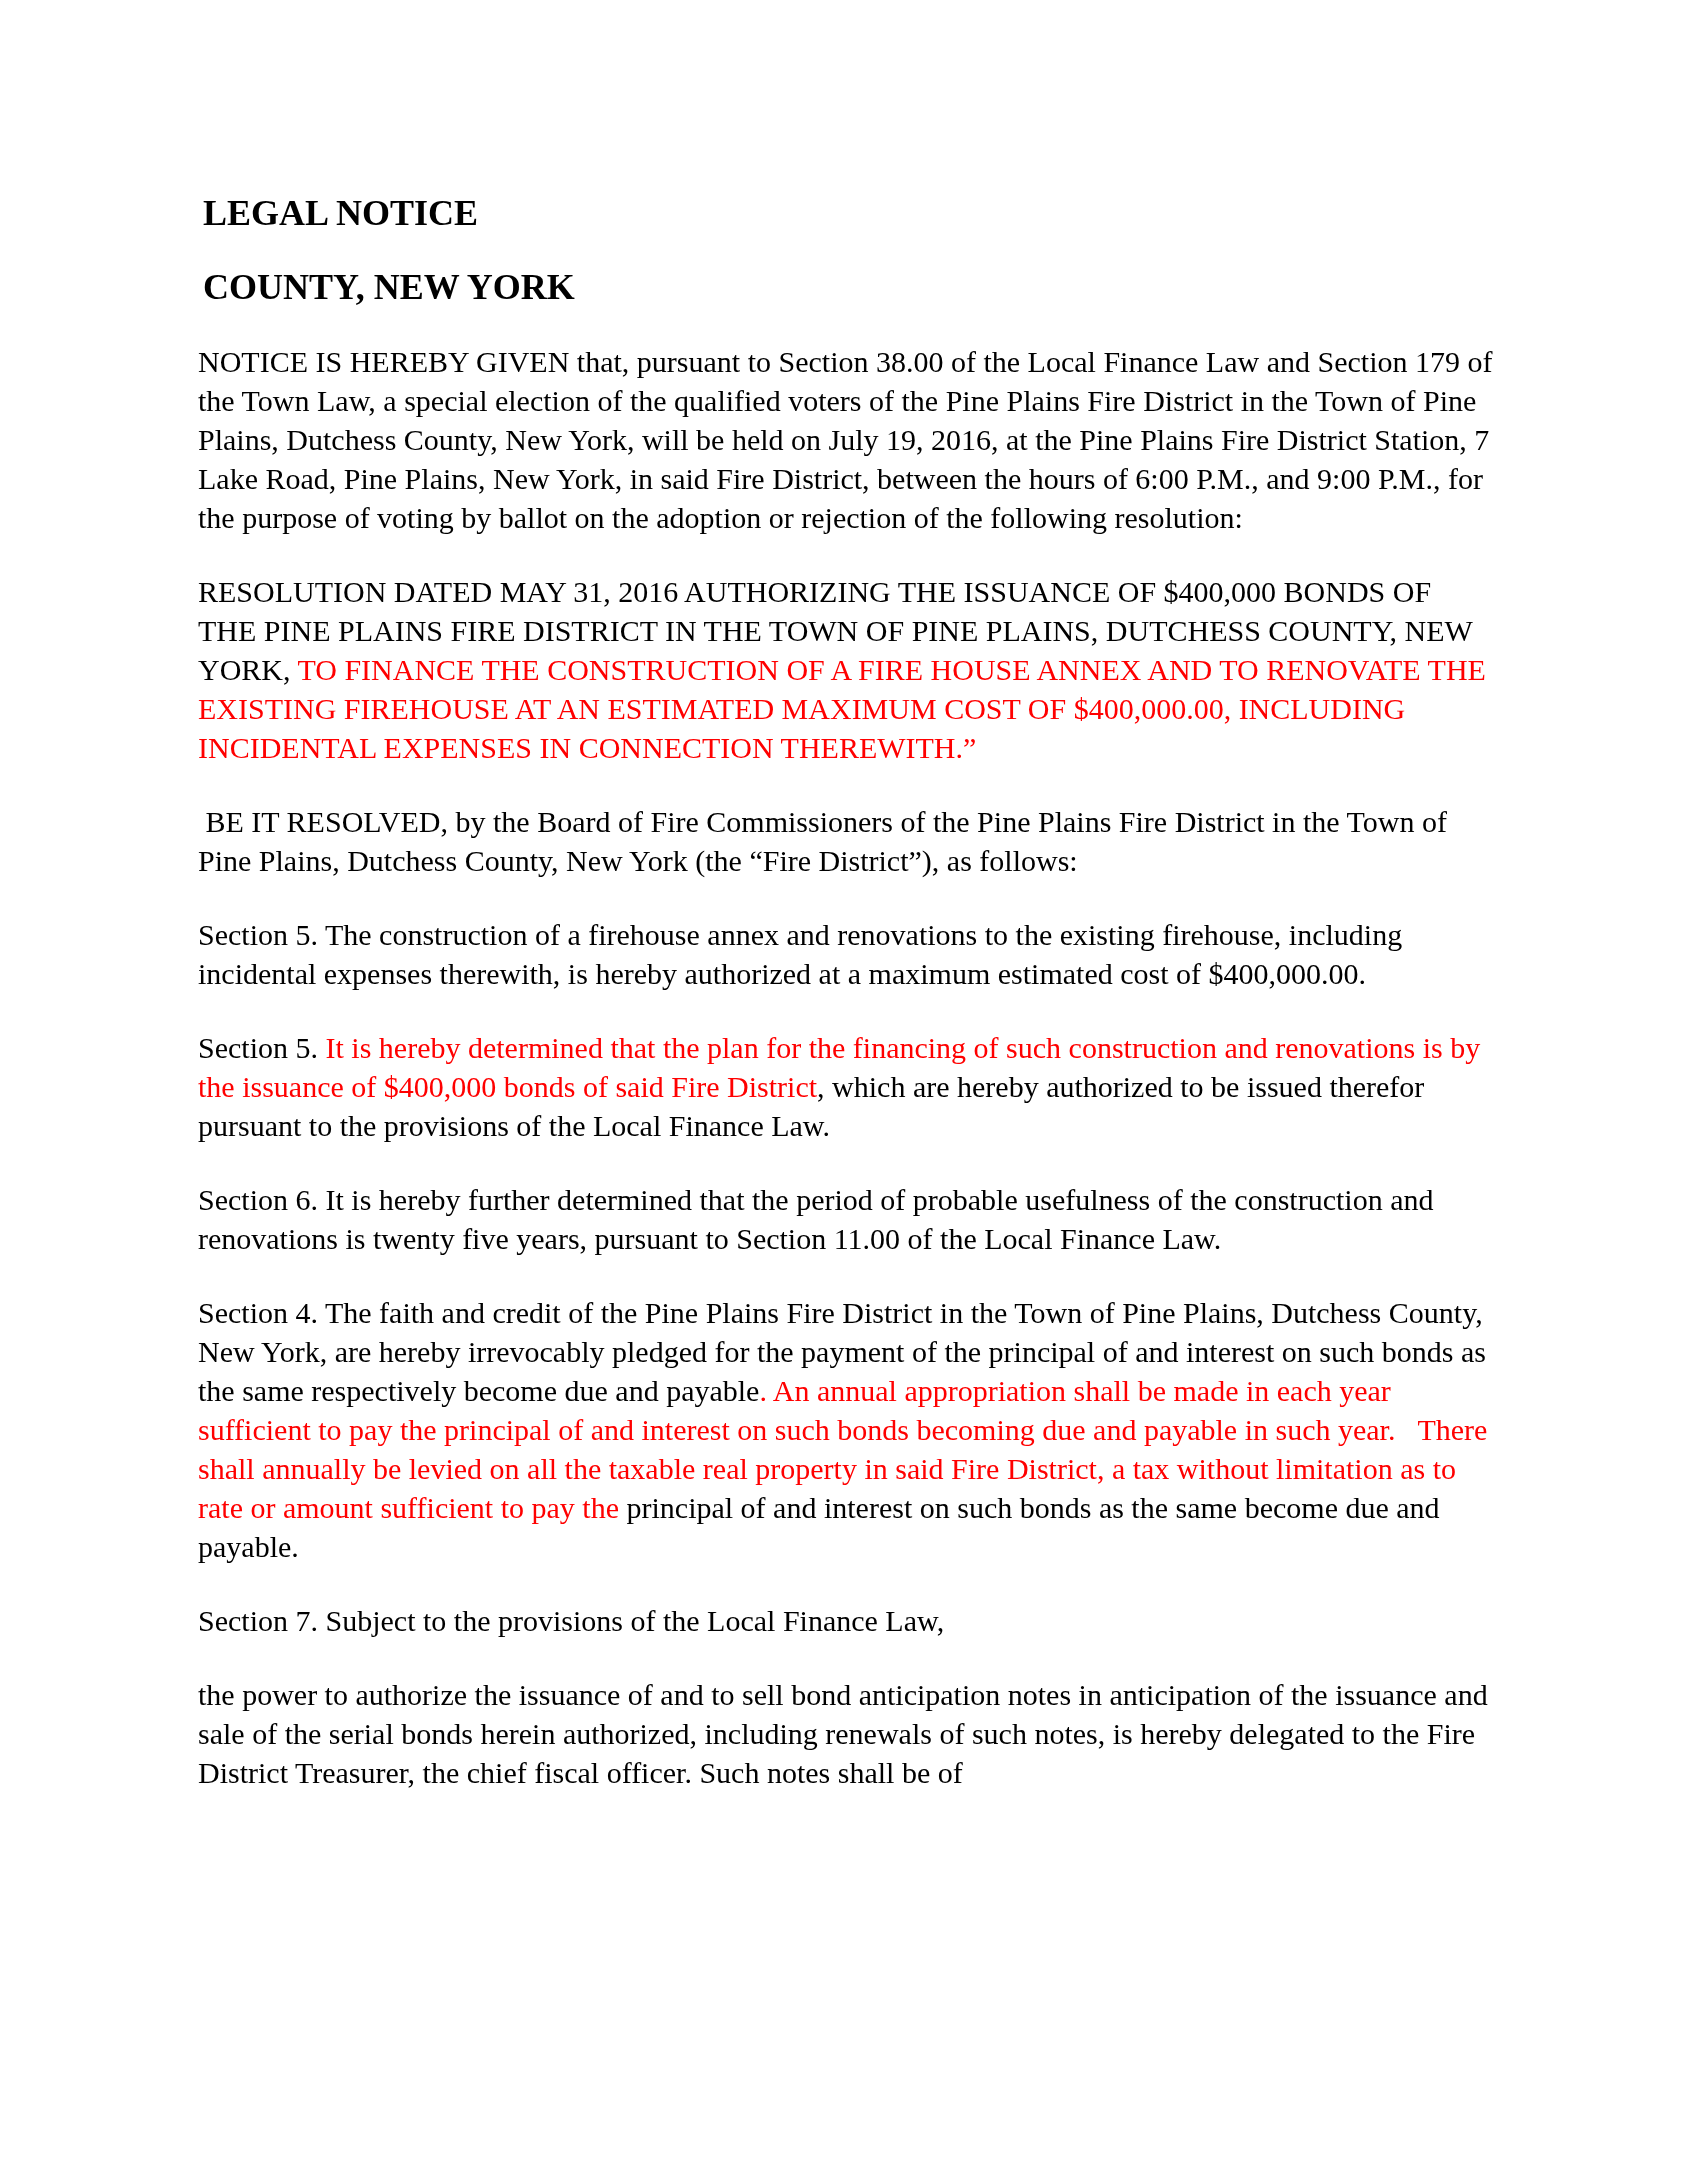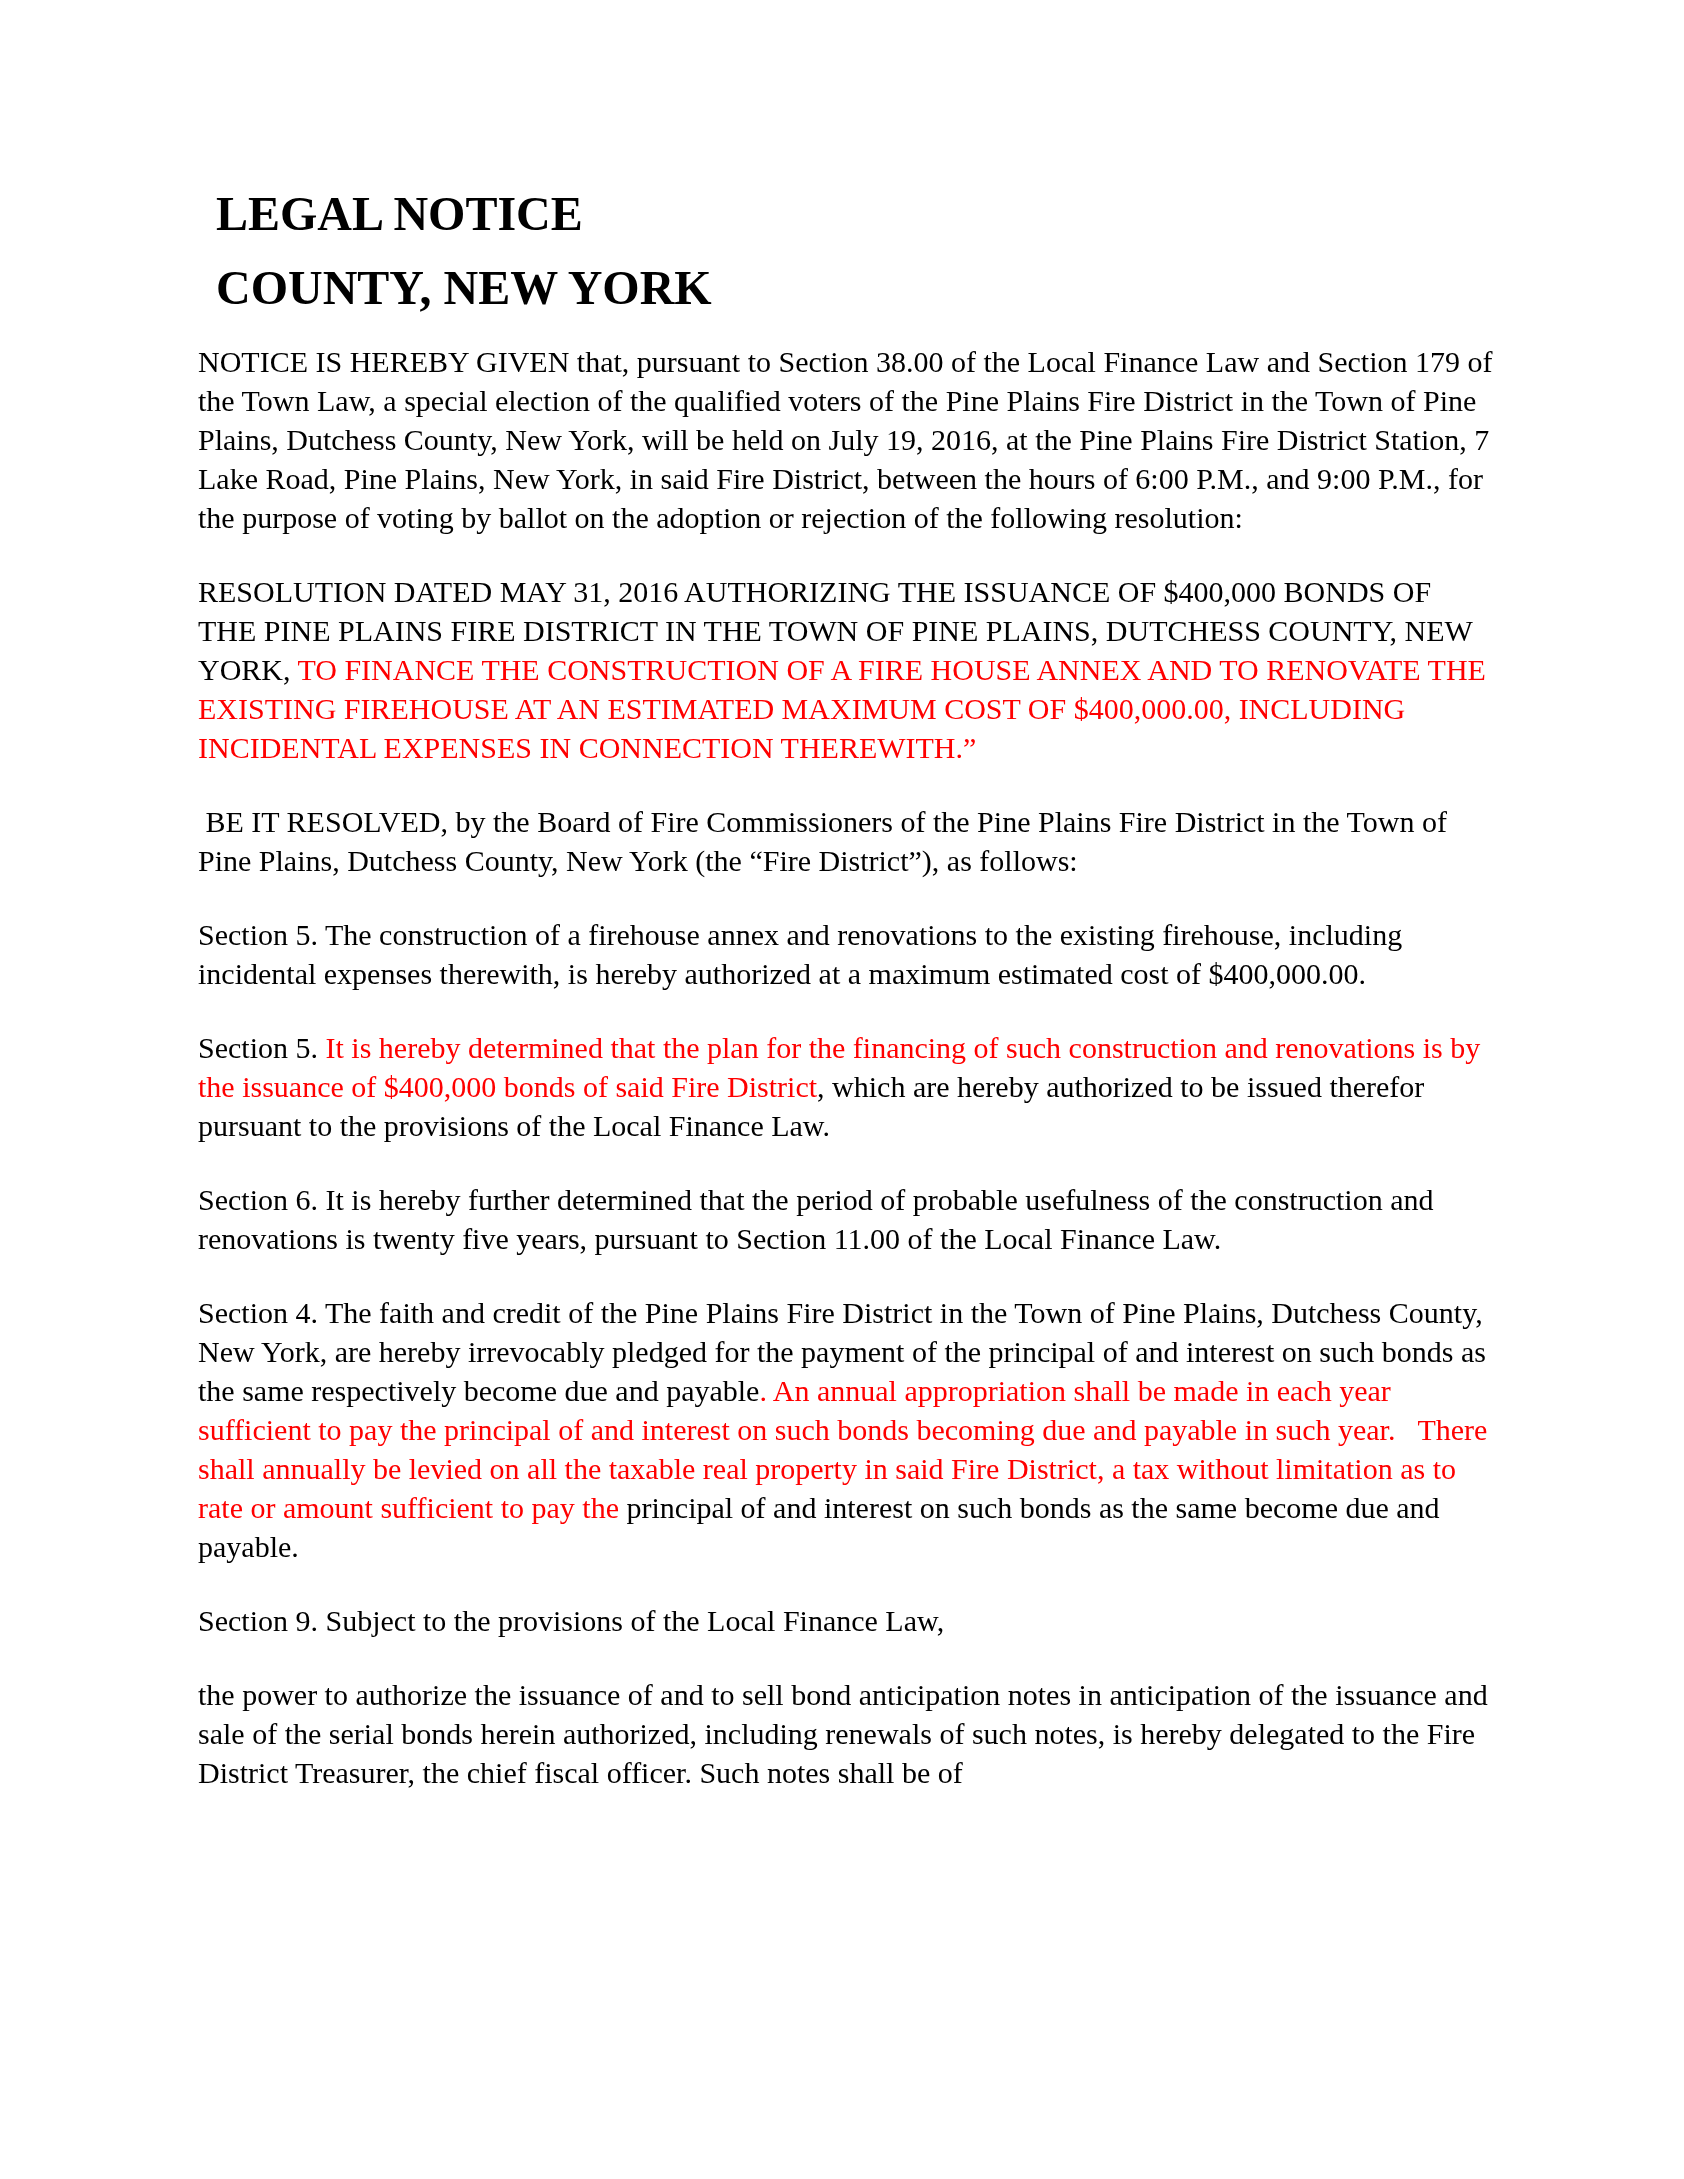--- a/index.html
+++ b/index.html
@@ -12,24 +12,24 @@
     width: 1684px;
     height: 2179px;
     background: var(--paper, #ffffff);
     box-sizing: border-box;
     padding: 194px 189px 0 198px;
     overflow: hidden;
     font-family: "Liberation Serif", "DejaVu Serif", serif;
     color: var(--ink, #000000);
   }
   .doc-heading {
-    font-size: 48px;
+    font-size: 36px;
     font-weight: bold;
     line-height: 39px;
-    margin: 0 0 35px 18px;
+    margin: 0 0 35px 5px;
     white-space: pre-wrap;
   }
   .doc-paragraph {
     font-size: 30px;
     line-height: 39px;
     margin: 0 0 35px 0;
     white-space: pre-wrap;
   }
   .run { color: var(--ink, #000000); text-align: center; }
   .run-black { color: var(--ink, #000000); }
@@ -43,16 +43,16 @@
   <p class="doc-heading">LEGAL NOTICE</p>
   <p class="doc-heading">COUNTY, NEW YORK</p>
 
   <p class="doc-paragraph"><span class="run run-black">NOTICE IS HEREBY GIVEN that, pursuant to Section 38.00 of the Local Finance Law and Section 179 of the Town Law, a special election of the qualified voters of the Pine Plains Fire District in the Town of Pine Plains, Dutchess County, New York, will be held on July 19, 2016, at the Pine Plains Fire District Station, 7 Lake Road, Pine Plains, New York, in said Fire District, between the hours of 6:00 P.M., and 9:00 P.M., for the purpose of voting by ballot on the adoption or rejection of the following resolution:</span></p>
   <p class="doc-paragraph"><span class="run run-black">RESOLUTION DATED MAY 31, 2016 AUTHORIZING THE ISSUANCE OF $400,000 BONDS OF THE PINE PLAINS FIRE DISTRICT IN THE TOWN OF PINE PLAINS, DUTCHESS COUNTY, NEW YORK, </span><span class="run run-red">TO FINANCE THE CONSTRUCTION OF A FIRE HOUSE ANNEX AND TO RENOVATE THE EXISTING FIREHOUSE AT AN ESTIMATED MAXIMUM COST OF $400,000.00, INCLUDING INCIDENTAL EXPENSES IN CONNECTION THEREWITH.”</span></p>
   <p class="doc-paragraph"><span class="run run-black"> BE IT RESOLVED, by the Board of Fire Commissioners of the Pine Plains Fire District in the Town of Pine Plains, Dutchess County, New York (the “Fire District”), as follows:</span></p>
   <p class="doc-paragraph"><span class="run run-black">Section 5. The construction of a firehouse annex and renovations to the existing firehouse, including incidental expenses therewith, is hereby authorized at a maximum estimated cost of $400,000.00.</span></p>
   <p class="doc-paragraph"><span class="run run-black">Section 5. </span><span class="run run-red">It is hereby determined that the plan for the financing of such construction and renovations is by the issuance of $400,000 bonds of said Fire District</span><span class="run run-black">, which are hereby authorized to be issued therefor pursuant to the provisions of the Local Finance Law.</span></p>
   <p class="doc-paragraph"><span class="run run-black">Section 6. It is hereby further determined that the period of probable usefulness of the construction and renovations is twenty five years, pursuant to Section 11.00 of the Local Finance Law.</span></p>
   <p class="doc-paragraph"><span class="run run-black">Section 4. The faith and credit of the Pine Plains Fire District in the Town of Pine Plains, Dutchess County, New York, are hereby irrevocably pledged for the payment of the principal of and interest on such bonds as the same respectively become due and payable</span><span class="run run-red">. An annual appropriation shall be made in each year sufficient to pay the principal of and interest on such bonds becoming due and payable in such year.   There shall annually be levied on all the taxable real property in said Fire District, a </span><span class="run run-red-bold">tax without limitation</span><span class="run run-red"> as to rate or amount sufficient to pay the </span><span class="run run-black">principal of and interest on such bonds as the same become due and payable.</span></p>
-  <p class="doc-paragraph"><span class="run run-black">Section 9. Subject to the provisions of the Local Finance Law,</span></p>
+  <p class="doc-paragraph"><span class="run run-black">Section 7. Subject to the provisions of the Local Finance Law,</span></p>
   <p class="doc-paragraph"><span class="run run-black">the power to authorize the issuance of and to sell bond anticipation notes in anticipation of the issuance and sale of the serial bonds herein authorized, including renewals of such notes, is hereby delegated to the Fire District Treasurer, the chief fiscal officer. Such notes shall be of</span></p>
 </main>
 
 
 </body></html>

